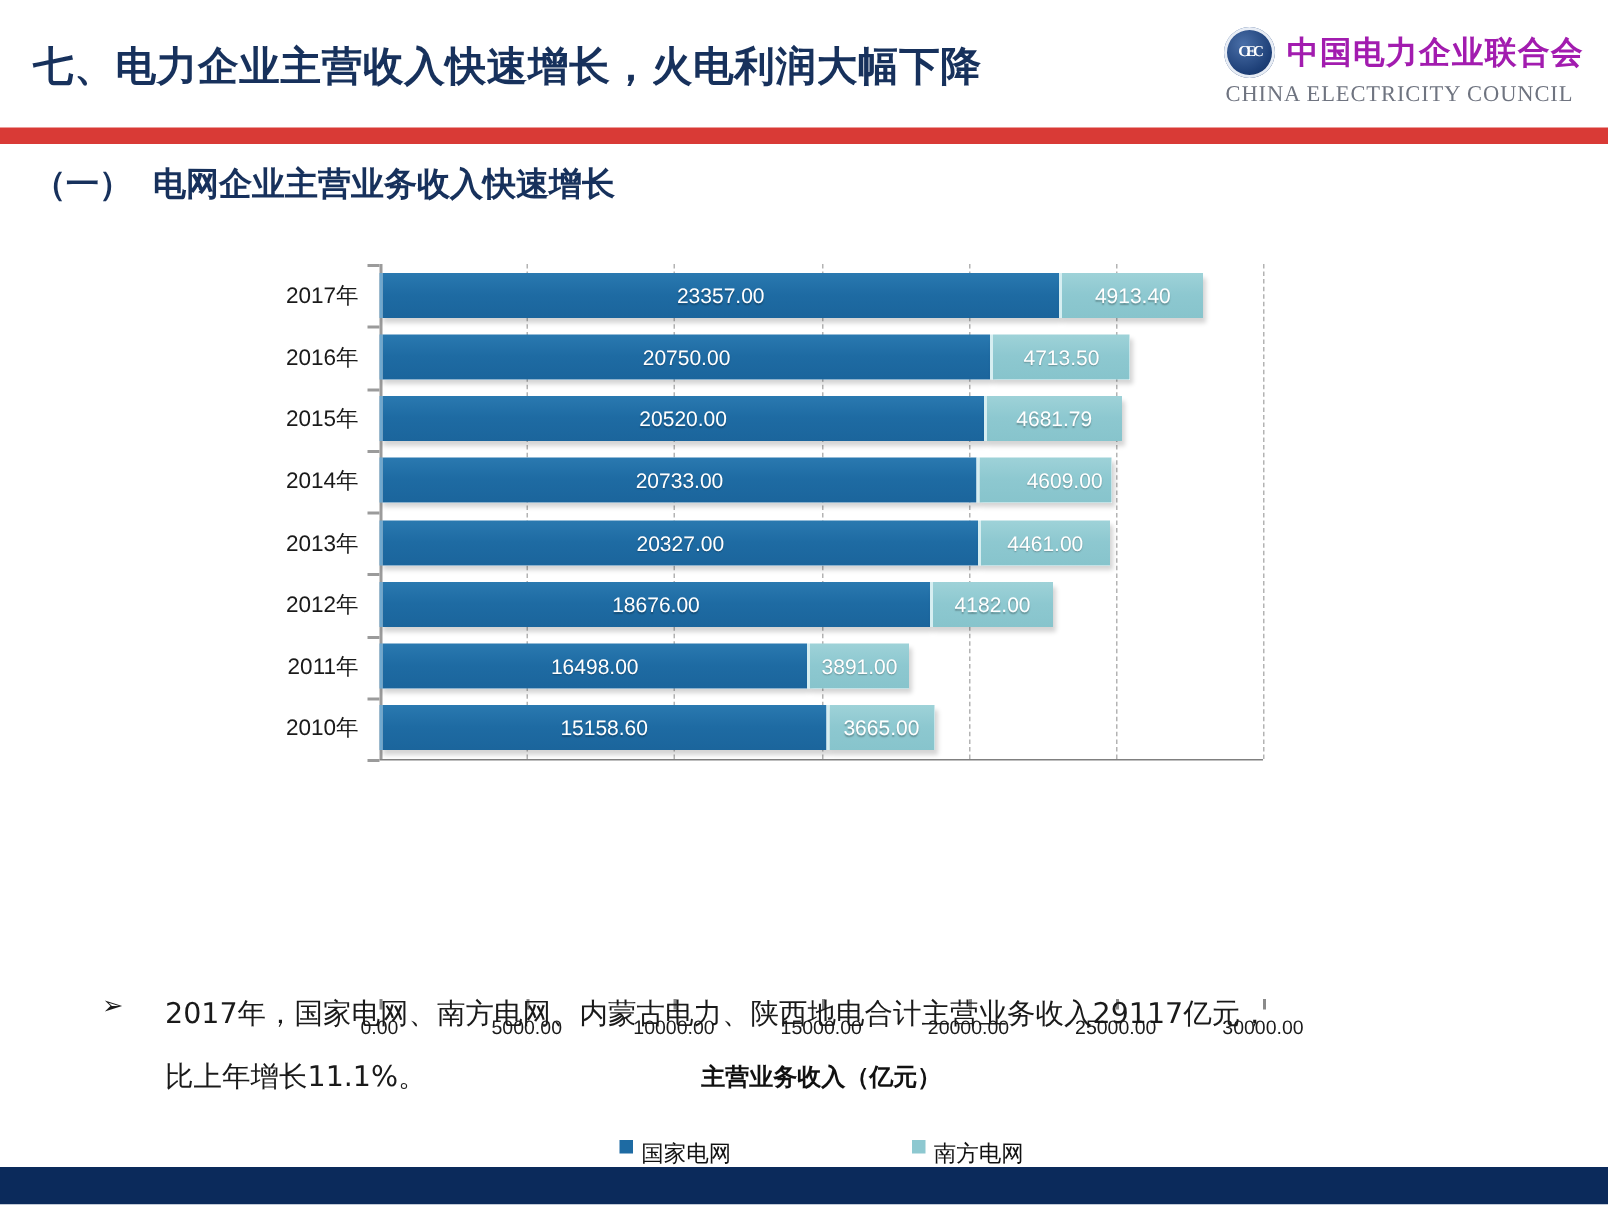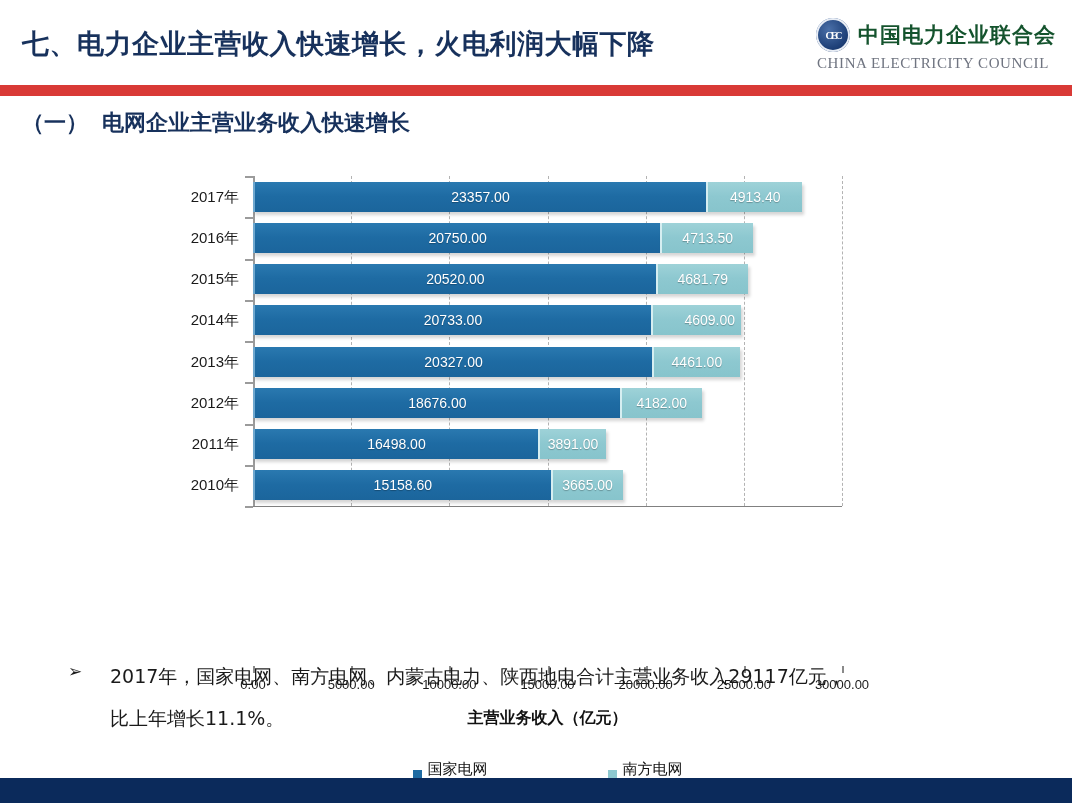--- a/index.html
+++ b/index.html
@@ -65,21 +65,21 @@
     color: #ffffff;
     font-family: "Liberation Serif", serif;
     font-size: 10px;
     font-weight: bold;
     letter-spacing: -2px;
   }
   #logo-cn {
     font-family: "DejaVu Sans", sans-serif;
     font-size: 21px;
     font-weight: bold;
-    color: #14532d;
+    color: #a21caf;
     letter-spacing: 1px;
     white-space: nowrap;
   }
   #logo-en {
     font-family: "Liberation Serif", "DejaVu Serif", serif;
     font-size: 15px;
     color: #6f7480;
     letter-spacing: 0.6px;
     margin-top: 3px;
     margin-left: 1px;
@@ -225,21 +225,21 @@
     position: absolute;
     left: 253px;
     top: 600px;
     width: 589px;
     display: flex;
     justify-content: center;
     gap: 120px;
   }
   .legend-item {
     display: flex;
-    align-items: flex-end;
+    align-items: flex-start;
     gap: 6px;
   }
   .legend-swatch {
     width: 9px;
     height: 9px;
     flex: none;
   }
   .legend-text {
     font-family: "DejaVu Sans", sans-serif;
     font-size: 15px;

